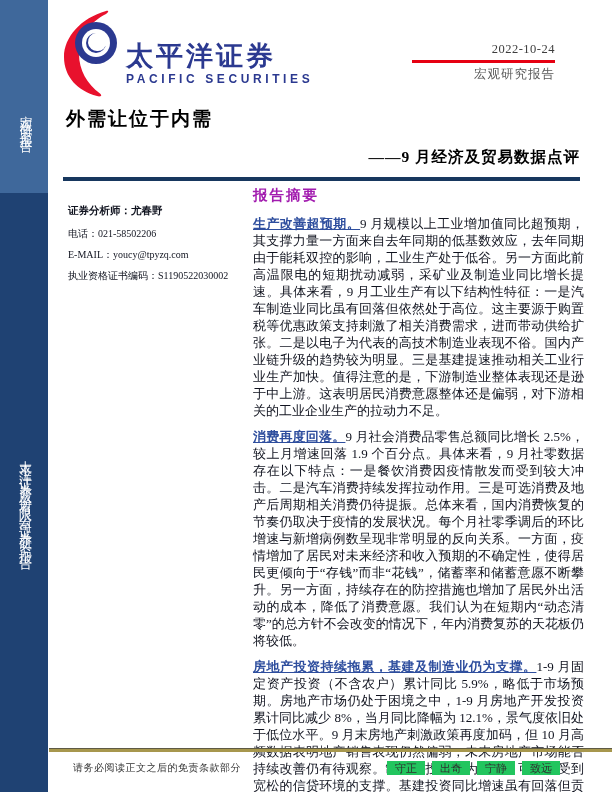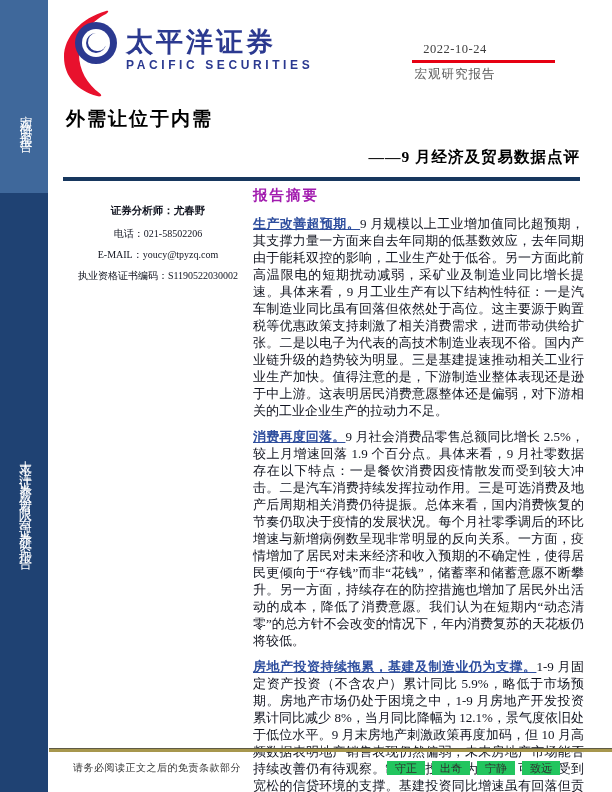--- a/index.html
+++ b/index.html
@@ -20,45 +20,45 @@
   .vtext {
     position:absolute; left:0; width:48px; text-align:center;
     writing-mode:vertical-rl; text-orientation:upright;
     color:#ffffff; font-family:"Liberation Serif", serif;
   }
   .vtext.macro { top:50px; height:140px; font-size:12.5px; letter-spacing:5px; left:14px; width:20px; }
   .vtext.company { top:28px; height:560px; font-size:13px; letter-spacing:6px; left:14px; width:20px; }
   
   .logo { position:absolute; left:62px; top:10px; display:flex; align-items:flex-start; }
   .logo svg { display:block; }
-  .brand { margin-left:8px; margin-top:18px; }
+  .brand { margin-left:8px; margin-top:32px; }
   .brand-cn {
     font-size:27px; font-weight:bold; color:#2b3990; letter-spacing:3px;
     font-family:"Liberation Sans", sans-serif; line-height:1.05;
   }
   .brand-en {
     font-size:12px; font-weight:bold; color:#2b3990; letter-spacing:3.6px;
     font-family:"Liberation Sans", sans-serif; margin-top:2px;
   }
-  .header-right { position:absolute; right:57px; top:42px; width:200px; text-align:center; }
+  .header-right { position:absolute; right:57px; top:42px; width:200px; text-align:right; }
   .header-date { font-size:12.5px; color:#3d3d3d; letter-spacing:0.5px; }
   .red-rule { margin:3px 0 3px auto; width:143px; height:3px; background:#e60012; }
   .header-type { font-size:12.5px; color:#595959; letter-spacing:1px; }
   
   .title {
     position:absolute; left:66px; top:106px; margin:0;
     font-size:19px; font-weight:bold; color:#000000; letter-spacing:2px;
   }
   .subtitle {
     position:absolute; right:32px; top:147px;
     font-size:15.5px; font-weight:bold; color:#000000; letter-spacing:1px;
   }
   .navy-rule { position:absolute; left:63px; top:177px; width:517px; height:4px; background:#17375e; }
   
-  .analyst { position:absolute; left:68px; top:205px; width:180px; color:#10131f;text-align:center; }
+  .analyst { position:absolute; left:68px; top:205px; width:180px; color:#10131f; }
   .analyst .row { margin-bottom:9px; font-size:10px; line-height:12px; }
   .analyst .row.name { font-weight:bold; font-size:10.5px; margin-bottom:11px; }
   
   .summary { position:absolute; left:253px; top:186px; width:331px; color:#10131f; }
   .summary h2 {
     margin:0 0 10px 0; font-size:14.5px; font-weight:bold; color:#a21caf; letter-spacing:2px;
   }
   .summary p {
     margin:0 0 9px 0; font-size:13px; line-height:17px;
     text-align:justify; text-justify:inter-ideograph;

